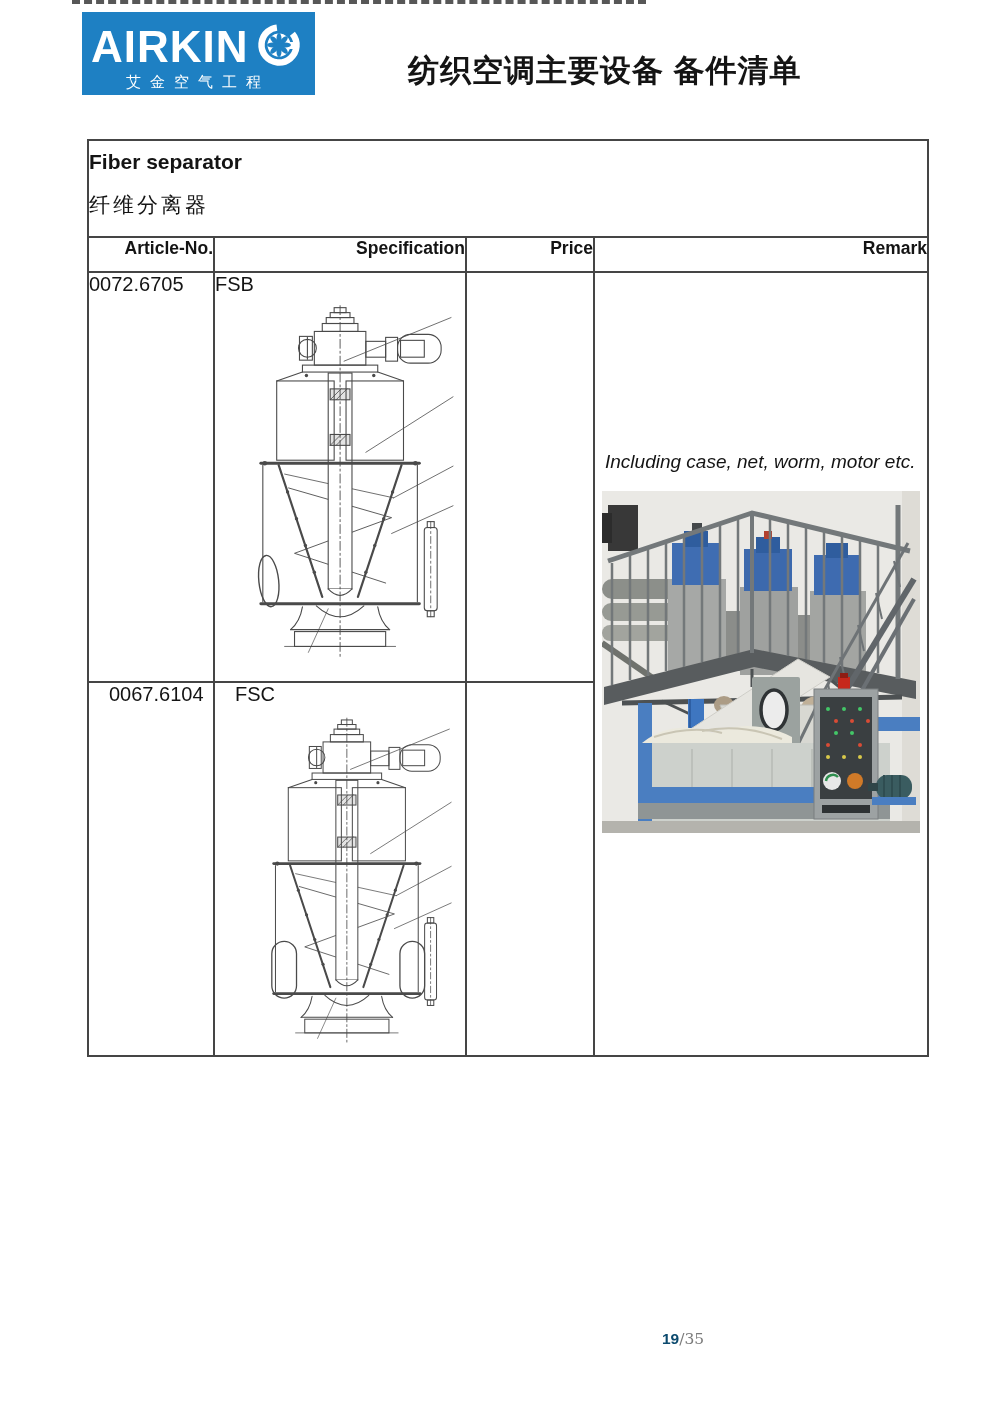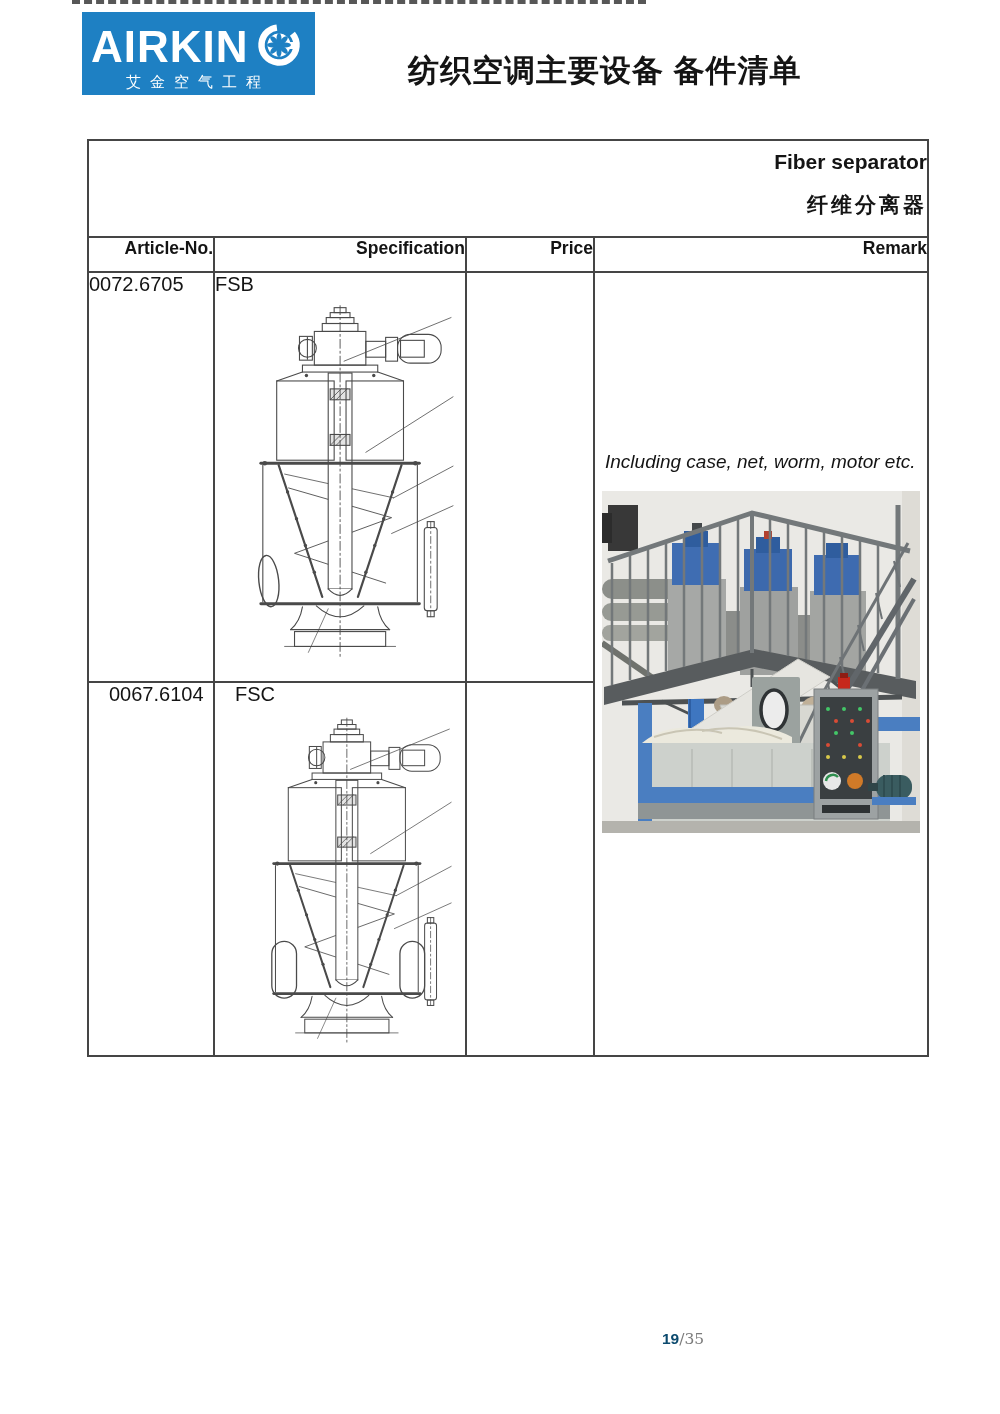--- a/index.html
+++ b/index.html
@@ -8,23 +8,23 @@
     font-family:"Liberation Sans",sans-serif;color:#141414;overflow:hidden;
   }
   .top-artifact{position:absolute;top:0;left:72px;width:574px;height:0;
     border-top:4px dashed #2e2e2e;opacity:.8;}
   .logo{position:absolute;left:82px;top:12px;width:204px;height:83px;text-align:center;}
   .doc-title{position:absolute;left:408px;top:50px;font-size:31px;font-weight:bold;
     letter-spacing:1px;white-space:nowrap;}
   .main-table{position:absolute;left:87px;top:139px;width:840px;
     border-collapse:collapse;table-layout:fixed;}
   .main-table td,.main-table th{border:2px solid #454545;vertical-align:top;padding:0;}
-  .cell-title{height:95px;text-align:right;}
+  .cell-title{height:95px;text-align:left;}
   .t-en{font-size:21px;font-weight:bold;margin-top:9px;}
-  .t-cn{font-size:21px;font-weight:bold;margin-top:17px;letter-spacing:3px;
+  .t-cn{font-size:21px;font-weight:normal;margin-top:17px;letter-spacing:3px;
     font-family:"DejaVu Serif","Liberation Serif",serif;}
   .cell-h{height:33px;font-size:17.5px;font-weight:bold;text-align:right;
     padding:6px 0 0 9px;font-family:"Liberation Sans",sans-serif;}
   .row-1 td{height:408px;}
   .row-2 td{height:372px;padding-left:20px;}
   .article-cell{vertical-align:middle;padding-left:9px;font-size:20px;}
   .spec-cell{padding:3px 0 0 10px;font-size:20px;}
   .spec-label{margin-bottom:6px;}
   .tech-svg{display:block;}
   .tech-svg.fsb{margin:6px 0 0 30px;}

